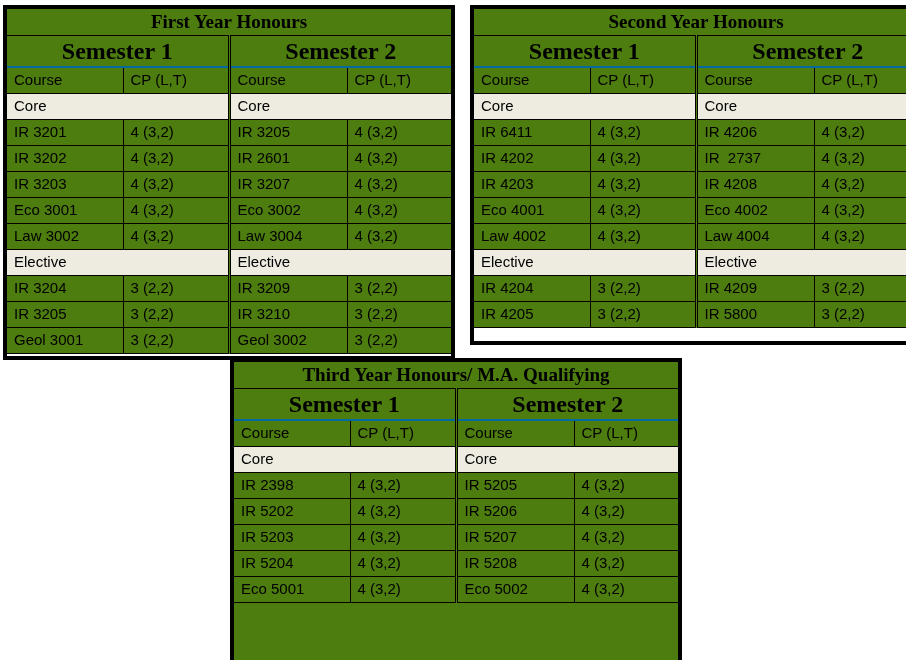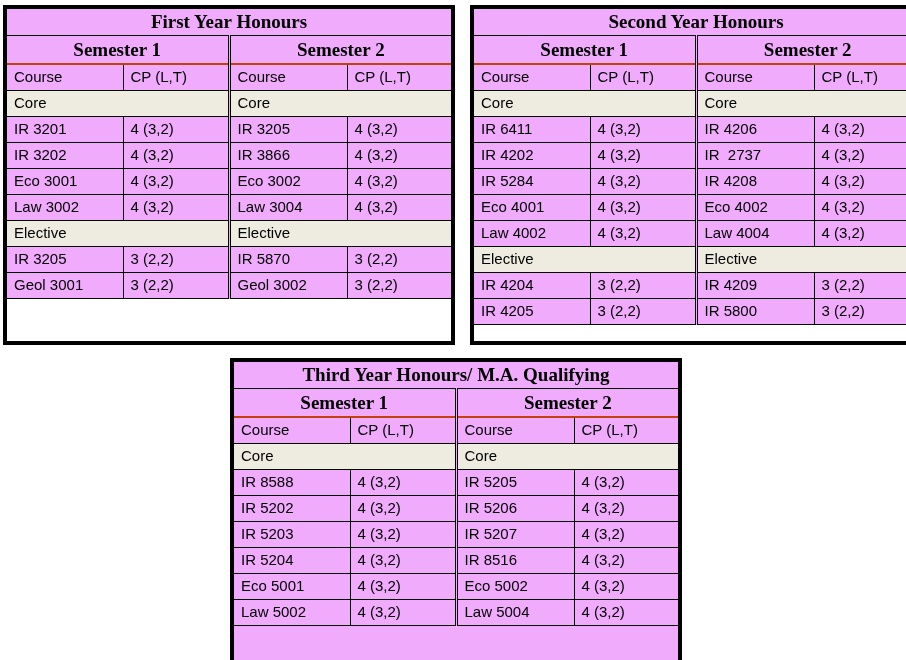--- a/index.html
+++ b/index.html
@@ -7,21 +7,21 @@
     width: 906px; height: 660px;
     background: #ffffff;
     position: relative;
     font-family: "Liberation Sans", sans-serif;
     color: #000;
   }
   table.yt {
     border-collapse: collapse;
     table-layout: fixed;
     position: absolute;
-    background: #f0abfc;
+    background: #4d7c0f;
     border: 4px solid #000;
   }
   .yt td {
     border: 1px solid #000;
     padding: 1px 7px;
     font-size: 15px;
     line-height: 1.25;
     white-space: pre-wrap;
     overflow: hidden;
     vertical-align: middle;
@@ -35,25 +35,25 @@
     font-family: "Liberation Serif", serif;
     font-weight: bold;
     font-size: 19px;
     text-align: center;
     height: 26px;
     padding: 0 4px;
   }
   tr.r-sem td {
     font-family: "Liberation Serif", serif;
     font-weight: bold;
-    font-size: 19px;
+    font-size: 24px;
     text-align: center;
     height: 27px;
     padding: 0 4px;
-    border-bottom: 2px solid #c2410c;
+    border-bottom: 2px solid #0369a1;
   }
   tr.r-std td { height: 23px; }
   tr.r-section td { background: #EEECE1; }
   td.mid { border-left: 3px double #000; }
   tr.r-fill td { background: #ffffff; }
   tr.r-note td {
     vertical-align: top;
     padding: 3px 7px;
   }
 </style>
@@ -87,43 +87,55 @@
   </tr>
   <tr class="r-std">
     <td>IR 3201</td>
     <td>4 (3,2)</td>
     <td class="mid">IR 3205</td>
     <td>4 (3,2)</td>
   </tr>
   <tr class="r-std">
     <td>IR 3202</td>
     <td>4 (3,2)</td>
-    <td class="mid">IR 3866</td>
+    <td class="mid">IR 2601</td>
+    <td>4 (3,2)</td>
+  </tr>
+  <tr class="r-std">
+    <td>IR 3203</td>
+    <td>4 (3,2)</td>
+    <td class="mid">IR 3207</td>
     <td>4 (3,2)</td>
   </tr>
   <tr class="r-std">
     <td>Eco 3001</td>
     <td>4 (3,2)</td>
     <td class="mid">Eco 3002</td>
     <td>4 (3,2)</td>
   </tr>
   <tr class="r-std">
     <td>Law 3002</td>
     <td>4 (3,2)</td>
     <td class="mid">Law 3004</td>
     <td>4 (3,2)</td>
   </tr>
   <tr class="r-std r-section">
     <td colspan="2">Elective</td>
     <td colspan="2" class="mid">Elective</td>
   </tr>
   <tr class="r-std">
+    <td>IR 3204</td>
+    <td>3 (2,2)</td>
+    <td class="mid">IR 3209</td>
+    <td>3 (2,2)</td>
+  </tr>
+  <tr class="r-std">
     <td>IR 3205</td>
     <td>3 (2,2)</td>
-    <td class="mid">IR 5870</td>
+    <td class="mid">IR 3210</td>
     <td>3 (2,2)</td>
   </tr>
   <tr class="r-std">
     <td>Geol 3001</td>
     <td>3 (2,2)</td>
     <td class="mid">Geol 3002</td>
     <td>3 (2,2)</td>
   </tr>
   <tr class="r-fill">
     <td colspan="4"></td>
@@ -162,21 +174,21 @@
     <td class="mid">IR 4206</td>
     <td>4 (3,2)</td>
   </tr>
   <tr class="r-std">
     <td>IR 4202</td>
     <td>4 (3,2)</td>
     <td class="mid">IR  2737</td>
     <td>4 (3,2)</td>
   </tr>
   <tr class="r-std">
-    <td>IR 5284</td>
+    <td>IR 4203</td>
     <td>4 (3,2)</td>
     <td class="mid">IR 4208</td>
     <td>4 (3,2)</td>
   </tr>
   <tr class="r-std">
     <td>Eco 4001</td>
     <td>4 (3,2)</td>
     <td class="mid">Eco 4002</td>
     <td>4 (3,2)</td>
   </tr>
@@ -227,53 +239,47 @@
     <td>Course</td>
     <td>CP (L,T)</td>
     <td class="mid">Course</td>
     <td>CP (L,T)</td>
   </tr>
   <tr class="r-std r-section">
     <td colspan="2">Core</td>
     <td colspan="2" class="mid">Core</td>
   </tr>
   <tr class="r-std">
-    <td>IR 8588</td>
+    <td>IR 2398</td>
     <td>4 (3,2)</td>
     <td class="mid">IR 5205</td>
     <td>4 (3,2)</td>
   </tr>
   <tr class="r-std">
     <td>IR 5202</td>
     <td>4 (3,2)</td>
     <td class="mid">IR 5206</td>
     <td>4 (3,2)</td>
   </tr>
   <tr class="r-std">
     <td>IR 5203</td>
     <td>4 (3,2)</td>
     <td class="mid">IR 5207</td>
     <td>4 (3,2)</td>
   </tr>
   <tr class="r-std">
     <td>IR 5204</td>
     <td>4 (3,2)</td>
-    <td class="mid">IR 8516</td>
+    <td class="mid">IR 5208</td>
     <td>4 (3,2)</td>
   </tr>
   <tr class="r-std">
     <td>Eco 5001</td>
     <td>4 (3,2)</td>
     <td class="mid">Eco 5002</td>
-    <td>4 (3,2)</td>
-  </tr>
-  <tr class="r-std">
-    <td>Law 5002</td>
-    <td>4 (3,2)</td>
-    <td class="mid">Law 5004</td>
     <td>4 (3,2)</td>
   </tr>
   <tr class="r-note">
     <td colspan="4">
       
       
     </td>
   </tr>
 </tbody>
   </table>

